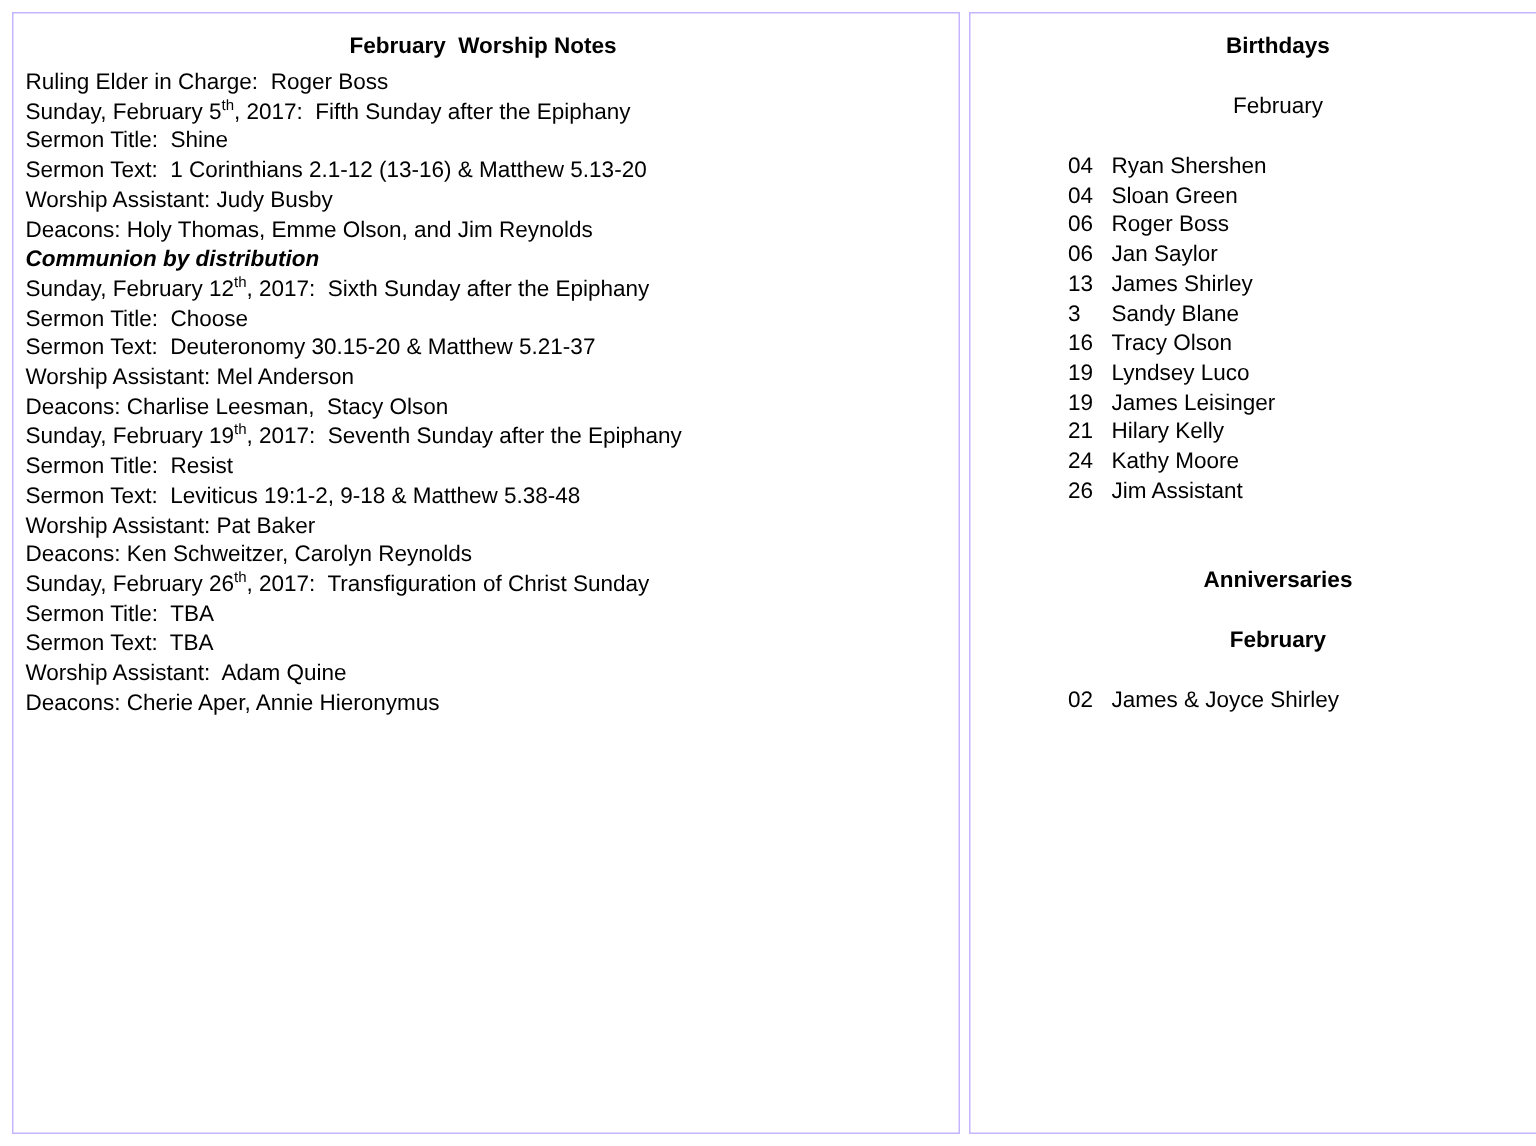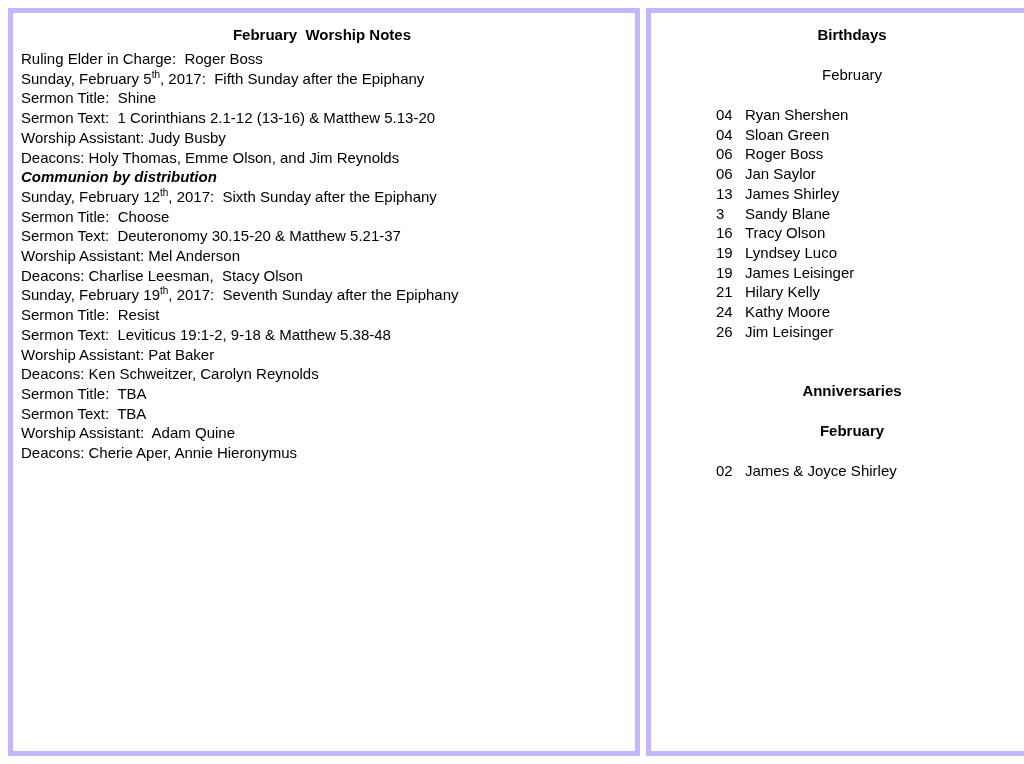--- a/index.html
+++ b/index.html
@@ -10,21 +10,21 @@
     font-family: "Liberation Sans", sans-serif;
     font-size: 15px;
     color: #000000;
   }
   .page { position: relative; width: 1024px; height: 764px; }
   .box {
     position: absolute;
     top: 8px;
     height: 748px;
     background: #ffffff;
-    border: 5px solid #c4b5fd;
+    border: 1px solid #c4b5fd;
     overflow: hidden;
   }
   .left-box  { left: 8px;   width: 632px; padding: 12px 12px 0 8px; }
   .right-box { left: 646px; width: 412px; padding: 12px 0 0 0; }
 
   .panel-title {
     font-size: 15px;
     font-weight: bold;
     text-align: center;
     line-height: 20px;
@@ -78,20 +78,21 @@
 
     <div class="service">
       <p class="line"><span>Sunday, February 19</span><sup>th</sup><span>, 2017:  Seventh Sunday after the Epiphany</span></p>
       <p class="line">Sermon Title:  Resist</p>
       <p class="line">Sermon Text:  Leviticus 19:1-2, 9-18 &amp; Matthew 5.38-48</p>
       <p class="line">Worship Assistant: Pat Baker</p>
       <p class="line">Deacons: Ken Schweitzer, Carolyn Reynolds</p>
     </div>
 
     <div class="service">
+      <p class="line"><span>Sunday, February 26</span><sup>th</sup><span>, 2017:  Transfiguration of Christ Sunday</span></p>
       <p class="line">Sermon Title:  TBA</p>
       <p class="line">Sermon Text:  TBA</p>
       <p class="line">Worship Assistant:  Adam Quine</p>
       <p class="line">Deacons: Cherie Aper, Annie Hieronymus</p>
     </div>
   </section>
 
   <section class="box right-box">
     <h1 class="panel-title">Birthdays</h1>
     <p class="month-label">February</p>
@@ -136,21 +137,21 @@
       <div class="entry-row">
           <span class="entry-day">21</span>
           <span class="entry-name">Hilary Kelly</span>
         </div>
       <div class="entry-row">
           <span class="entry-day">24</span>
           <span class="entry-name">Kathy Moore</span>
         </div>
       <div class="entry-row">
           <span class="entry-day">26</span>
-          <span class="entry-name">Jim Leisinger</span>
+          <span class="entry-name">Jim Assistant</span>
         </div>
     </div>
 
     <h2 class="panel-title anniversaries-title">Anniversaries</h2>
     <p class="month-label bold">February</p>
 
     <div class="entries">
       <div class="entry-row">
           <span class="entry-day">02</span>
           <span class="entry-name">James &amp; Joyce Shirley</span>

